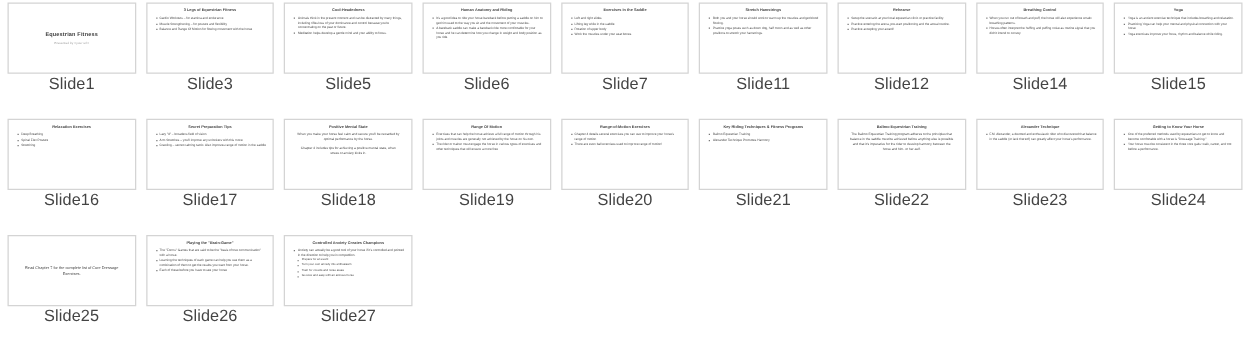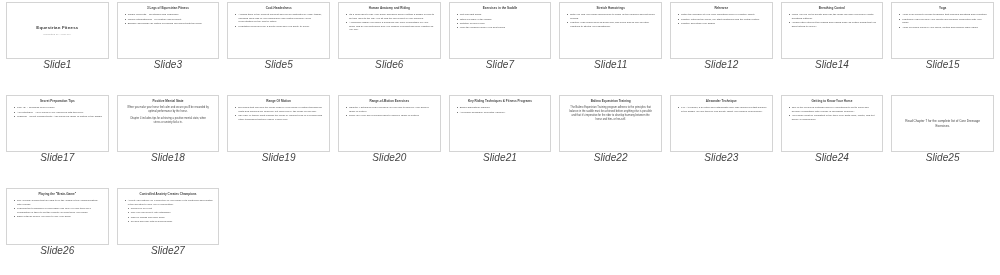--- a/index.html
+++ b/index.html
@@ -25,25 +25,24 @@
     width:100%;height:57px;background:#ffffff;
     border:1px solid #d4d4d4;
     box-sizing:border-box;
     padding:3px 4px;
     overflow:hidden;
     display:flex;flex-direction:column;
     position:relative;
   }
   .slabel{
     margin-top:0;
-    font-size:10px;
+    font-size:13px;
     color:#444;
     letter-spacing:0.1px;
     white-space:nowrap;
-    font-style:italic;
   }
   .s-title{
     font-size:3.05px;
     font-weight:600;
     text-align:center;
     color:#3f3f3f;
     line-height:1.25;
     margin:1.2px 0 2.2px 0;
     letter-spacing:0.02px;
   }
@@ -185,20 +184,31 @@
         <ul class="bullets">
           <li>Yoga is an ancient exercise technique that includes breathing and relaxation.</li>
           <li>Practicing Yoga can help your mental and physical connection with your horse</li>
           <li>Yoga exercises improve your focus, rhythm and balance while riding.</li>
         </ul>
       </div>
       <div class="slabel">Slide15</div>
     </div>
     <div class="cell">
       <div class="thumb">
+        <div class="s-title">Relaxation Exercises</div>
+        <ul class="bullets">
+          <li>Deep Breathing</li>
+          <li>Spinal Flex Posture</li>
+          <li>Stretching</li>
+        </ul>
+      </div>
+      <div class="slabel">Slide16</div>
+    </div>
+    <div class="cell">
+      <div class="thumb">
         <div class="s-title">Secret Preparation Tips</div>
         <ul class="bullets">
           <li>Lazy "8" – broadens field of vision</li>
           <li>Arm Stretches – you'll improve any unlockers with this move</li>
           <li>Crawling – secret calming tactic. Also improves range of motion in the saddle</li>
         </ul>
       </div>
       <div class="slabel">Slide17</div>
     </div>
     <div class="cell">

